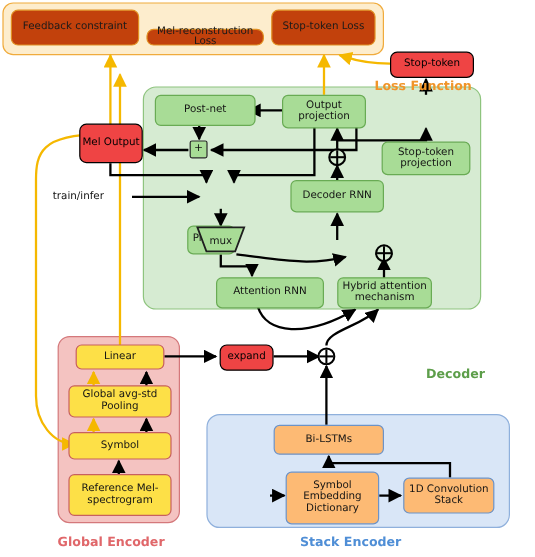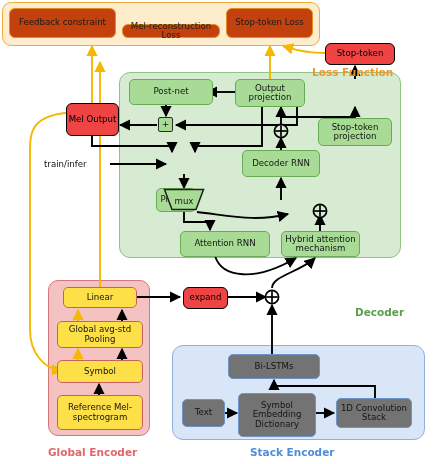--- a/index.html
+++ b/index.html
@@ -12,21 +12,21 @@
   
   .grp{position:absolute;box-sizing:border-box;}
   .grp-loss{background:#fdedcd;border:1.4px solid #f0ab3c;border-radius:9px;}
   .grp-dec{background:#d6ebd2;border:1.2px solid #8ec47e;border-radius:11px;}
   .grp-spk{background:#f4c3c1;border:1.3px solid #d4787b;border-radius:10px;}
   .grp-txt{background:#d9e6f7;border:1.2px solid #8fb0dc;border-radius:11px;}
   
   .b-loss{background:#c2410c;border:1.4px solid #e09023;border-radius:6px;color:#1a1a1a;font-size:8.6px;}
   .b-dec{background:#a8dc96;border:1.1px solid #69ab54;border-radius:5px;color:#141414;font-size:8.6px;}
   .b-spk{background:#fde047;border:1.2px solid #c8605f;border-radius:5px;color:#141414;font-size:8.6px;}
-  .b-txt{background:#737373;border:1.1px solid #6d93c7;border-radius:5px;color:#141414;font-size:8.6px;}
+  .b-txt{background:#fdba74;border:1.1px solid #6d93c7;border-radius:5px;color:#141414;font-size:8.6px;}
   .b-white{background:#ef4444;border:1.6px solid #000000;border-radius:6px;color:#000;font-size:8.6px;}
   .b-plus{background:#a8dc96;border:1.2px solid #2a2a2a;border-radius:2px;color:#111;font-size:9px;}
   .lbl{position:absolute;font-size:10.5px;font-weight:bold;white-space:nowrap;}
   .lbl-loss{color:#f0952a;}
   .lbl-dec{color:#5d9e4a;}
   .lbl-spk{color:#e0676a;}
   .lbl-txt{color:#4f8ed6;}
   .plaintext{position:absolute;font-size:8.6px;color:#111;white-space:nowrap;}
   .mux{position:absolute;display:flex;align-items:center;justify-content:center;
        font-size:8.6px;color:#141414;margin-top:36px;}
@@ -173,18 +173,17 @@
 
   <div class="plaintext" style="left:44px;top:159px;">train/infer</div>
 
   <div class="node b-spk" style="left:63px;top:287px;width:74px;height:21px;">Linear</div>
   <div class="node b-spk" style="left:57px;top:321px;width:86px;height:27px;">Global avg-std Pooling</div>
   <div class="node b-spk" style="left:57px;top:360px;width:86px;height:23px;">Symbol</div>
   <div class="node b-spk" style="left:57px;top:395px;width:86px;height:35px;">Reference Mel-spectrogram</div>
   <div class="lbl lbl-spk" style="left:48px;top:446px;">Global Encoder</div>
 
   <div class="node b-txt" style="left:228px;top:354px;width:92px;height:25px;">Bi-LSTMs</div>
-  <div class="node b-txt" style="left:182px;top:399px;width:43px;height:28px;">Text</div>
   <div class="node b-txt" style="left:238px;top:393px;width:78px;height:44px;">Symbol Embedding Dictionary</div>
   <div class="node b-txt" style="left:336px;top:398px;width:76px;height:30px;">1D Convolution Stack</div>
   <div class="lbl lbl-txt" style="left:250px;top:446px;">Stack Encoder</div>
 
 </div>
 
 </body></html>

